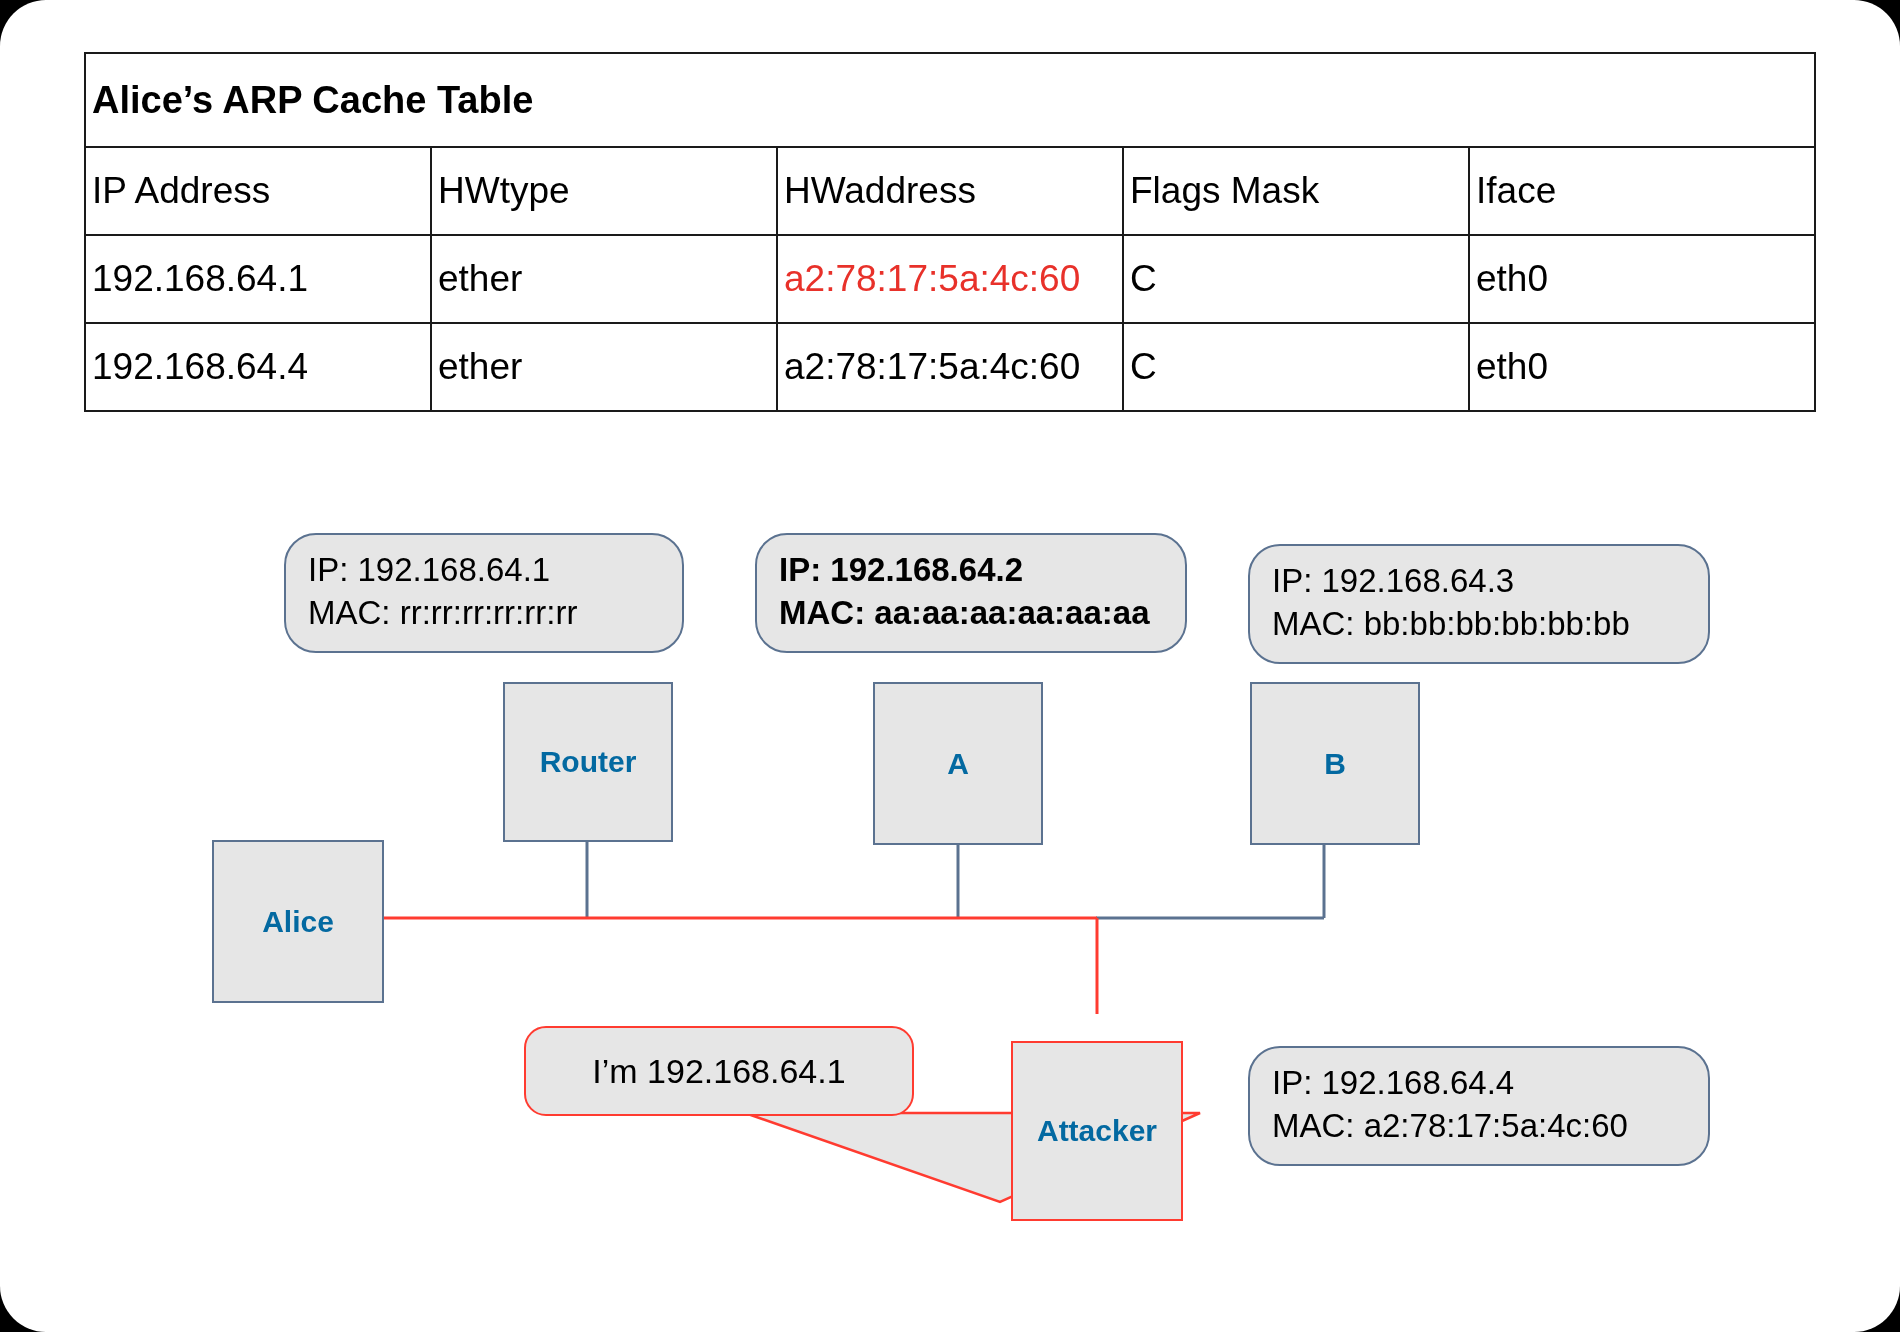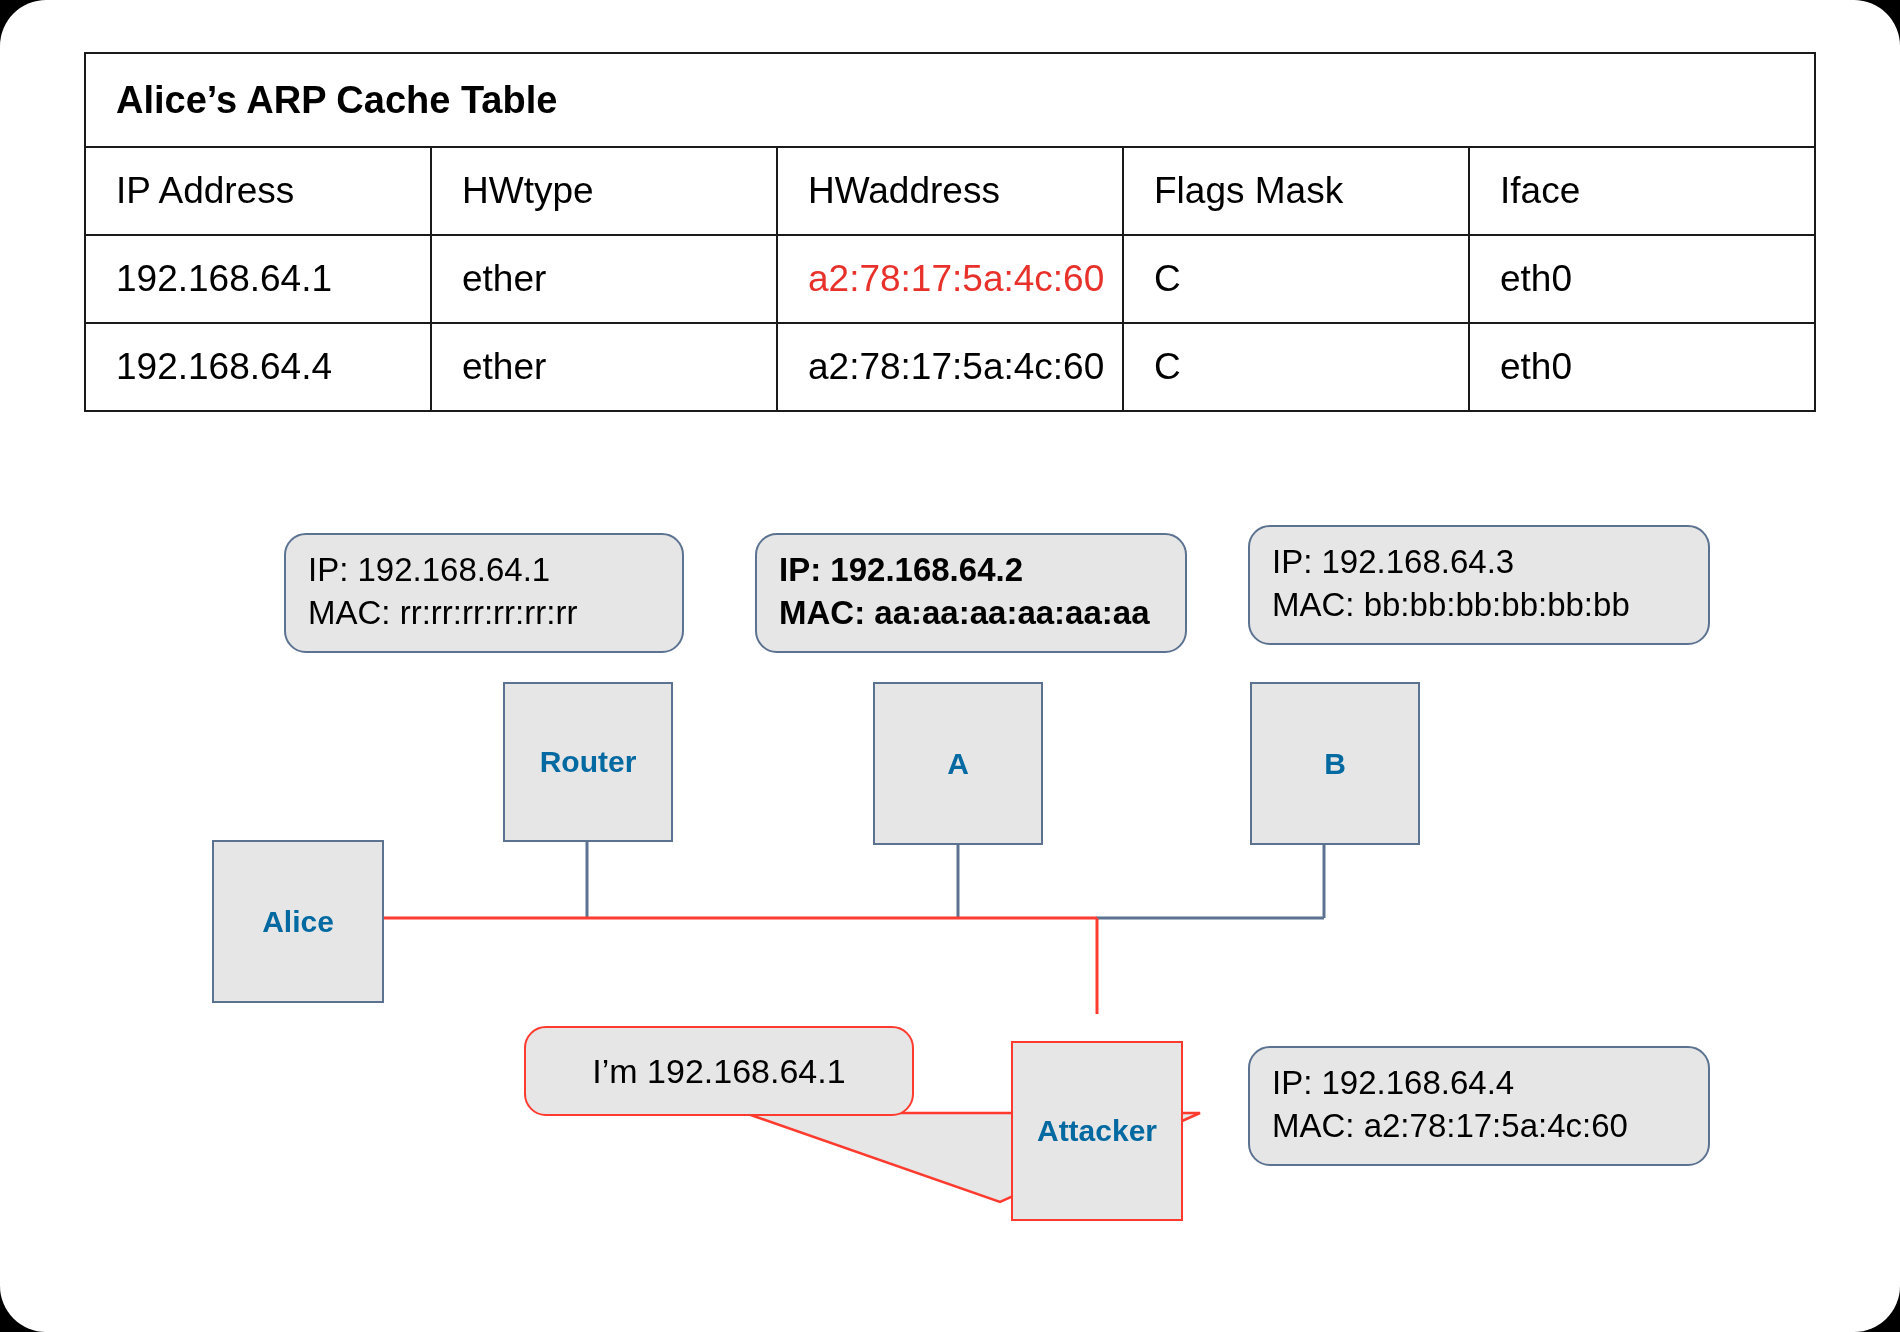--- a/index.html
+++ b/index.html
@@ -26,21 +26,21 @@
   #arp-table {
     position: absolute;
     left: 84px;
     top: 52px;
     width: 1732px;
     border-collapse: collapse;
     table-layout: fixed;
   }
   #arp-table td {
     border: 2px solid #1a1a1a;
-    padding: 10px 30px;
+    padding: 10px 6px;
     font-size: 37px;
     line-height: 1.18;
     color: #000000;
     height: 66px;
     vertical-align: middle;
     white-space: nowrap;
     overflow: hidden;
   }
   #arp-table td.title-cell {
     font-weight: bold;
@@ -77,21 +77,21 @@
     box-sizing: border-box;
   }
   .node-box.attacker-box {
     border-color: #ff3b30;
     margin-top: 28px;
   }
   .callout {
     position: absolute;
     background: #e6e6e6;
     border: 2px solid #5b7290;
-    border-radius: 22px;
+    border-radius: 32px;
     box-sizing: border-box;
     padding: 14px 20px 16px 22px;
     font-size: 33px;
     line-height: 1.30;
     color: #000000;
     white-space: nowrap;
   }
   .callout .line { display: block; }
 
   .bubble {
@@ -174,21 +174,21 @@
     <div class="callout" style="left:284px; top:533px; width:400px;">
       <span class="line">IP: 192.168.64.1</span>
       <span class="line">MAC: rr:rr:rr:rr:rr:rr</span>
     </div>
 
     <div class="callout" style="left:755px; top:533px; width:432px;font-weight:bold;">
       <span class="line">IP: 192.168.64.2</span>
       <span class="line">MAC: aa:aa:aa:aa:aa:aa</span>
     </div>
 
-    <div class="callout" style="left:1248px; top:525px; width:462px;">
+    <div class="callout" style="left:1248px; top:544px; width:462px;">
       <span class="line">IP: 192.168.64.3</span>
       <span class="line">MAC: bb:bb:bb:bb:bb:bb</span>
     </div>
 
     <div class="callout" style="left:1248px; top:1046px; width:462px;">
       <span class="line">IP: 192.168.64.4</span>
       <span class="line">MAC: a2:78:17:5a:4c:60</span>
     </div>
 
     <div class="node-box" style="left:503px; top:682px; width:170px; height:160px;">

